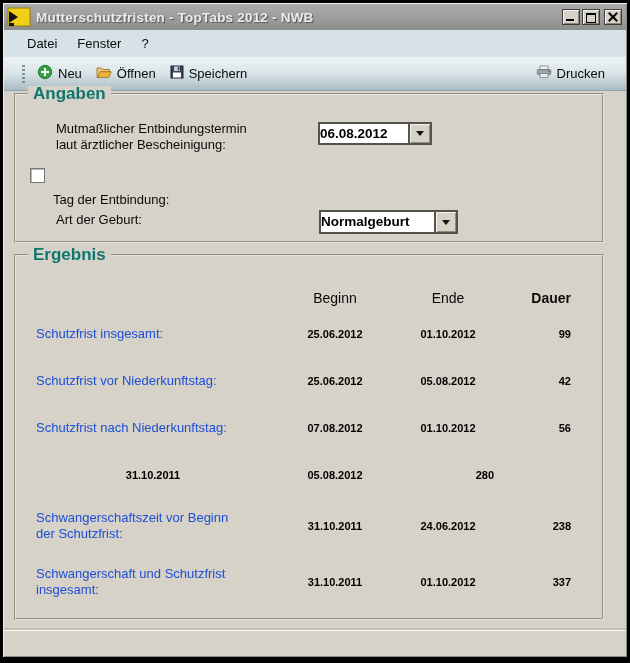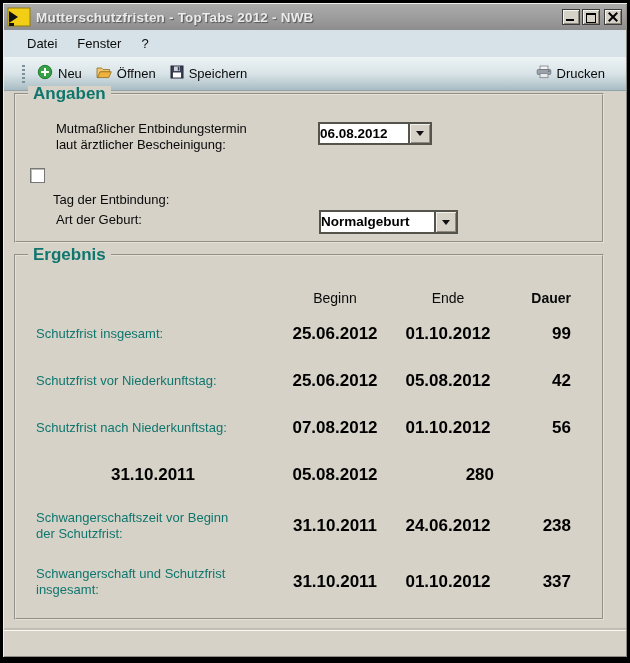--- a/index.html
+++ b/index.html
@@ -99,25 +99,25 @@
   .checkbox {
     position:absolute; left:14px; top:73px; width:13px; height:13px;
     background:#fff; border:1px solid #777; box-shadow: inset 1px 1px 0 #bdbab2;
   }
   
   .rtable { position:absolute; left:20px; top:30px; width:537px; }
   .rrow { display:grid; grid-template-columns:234px 130px 96px 77px; align-items:center; }
   .rrow.head { height:24px; }
   .rrow.h47 { height:47px; }
   .rrow.h56 { height:56px; }
-  .c-label { text-align:left; line-height:16px; width:210px; color:#0f766e; }
+  .c-label { text-align:left; line-height:16px; width:210px; color:#1d4ed8; }
   .c-beginn, .c-ende { text-align:center; }
   .c-dauer { text-align:right; padding-right:2px;font-weight:bold; }
   .head .cell { font-size:14px; color:#0a0a0a; }
-  .val { font-weight:bold; font-size:17px; color:#000; }
+  .val { font-weight:bold; font-size:11px; color:#000; }
   
   .statusbar {
     position:absolute; left:1px; right:1px; bottom:1px; height:25px;
     background:#d6d2c8; border-top:1px solid #fbf9f3; box-shadow:0 -2px 0 #c2beb3;
   }
 </style>
 </head>
 <body>
 
 <div class="window">

